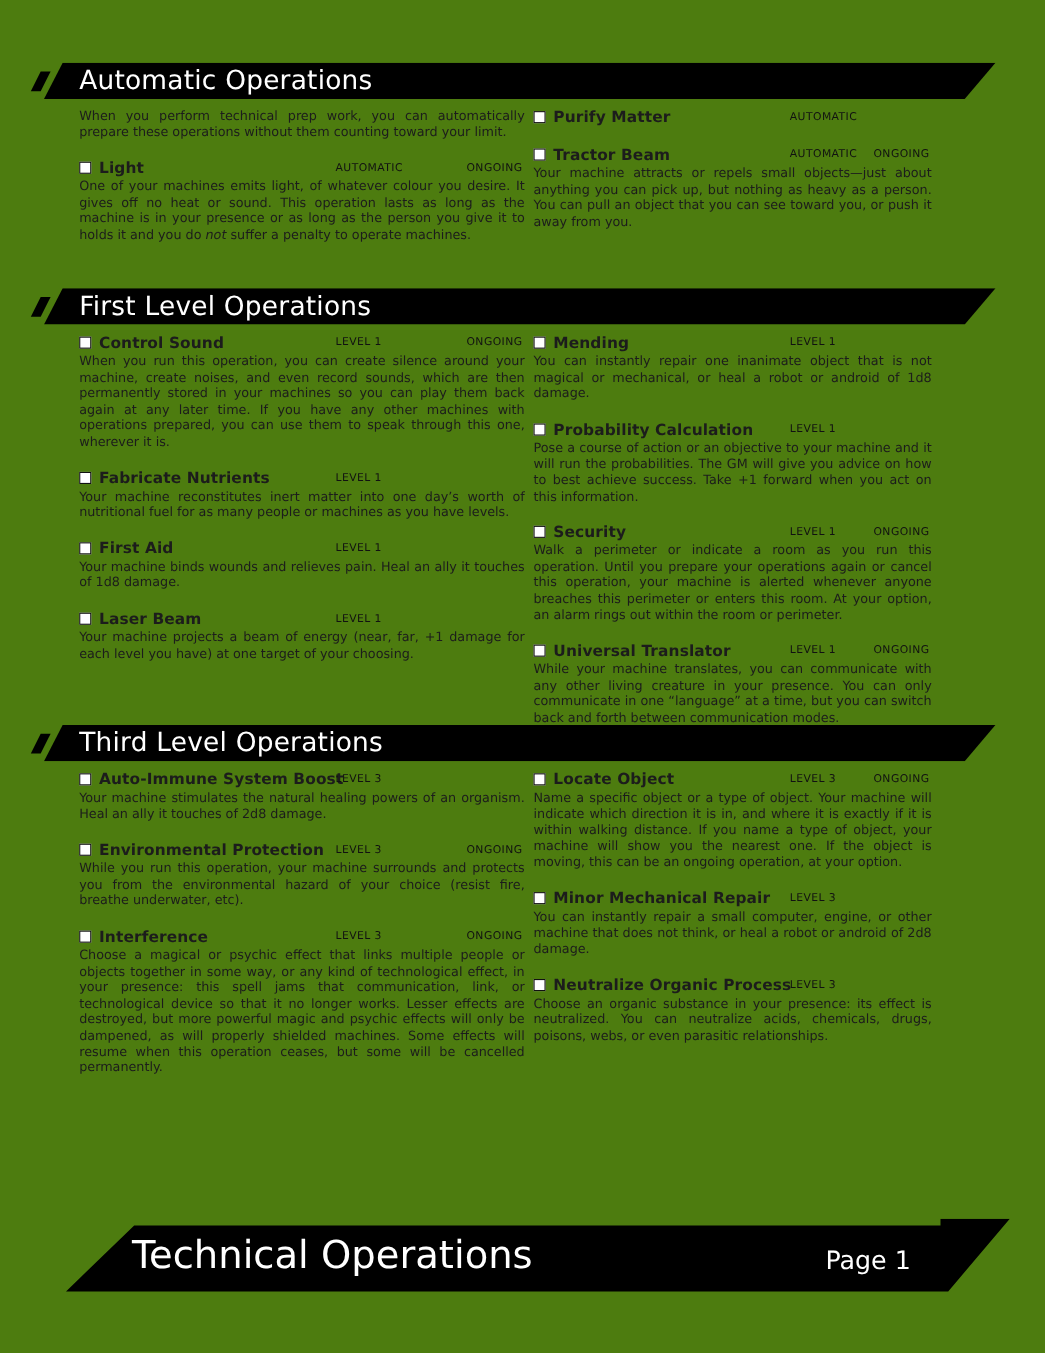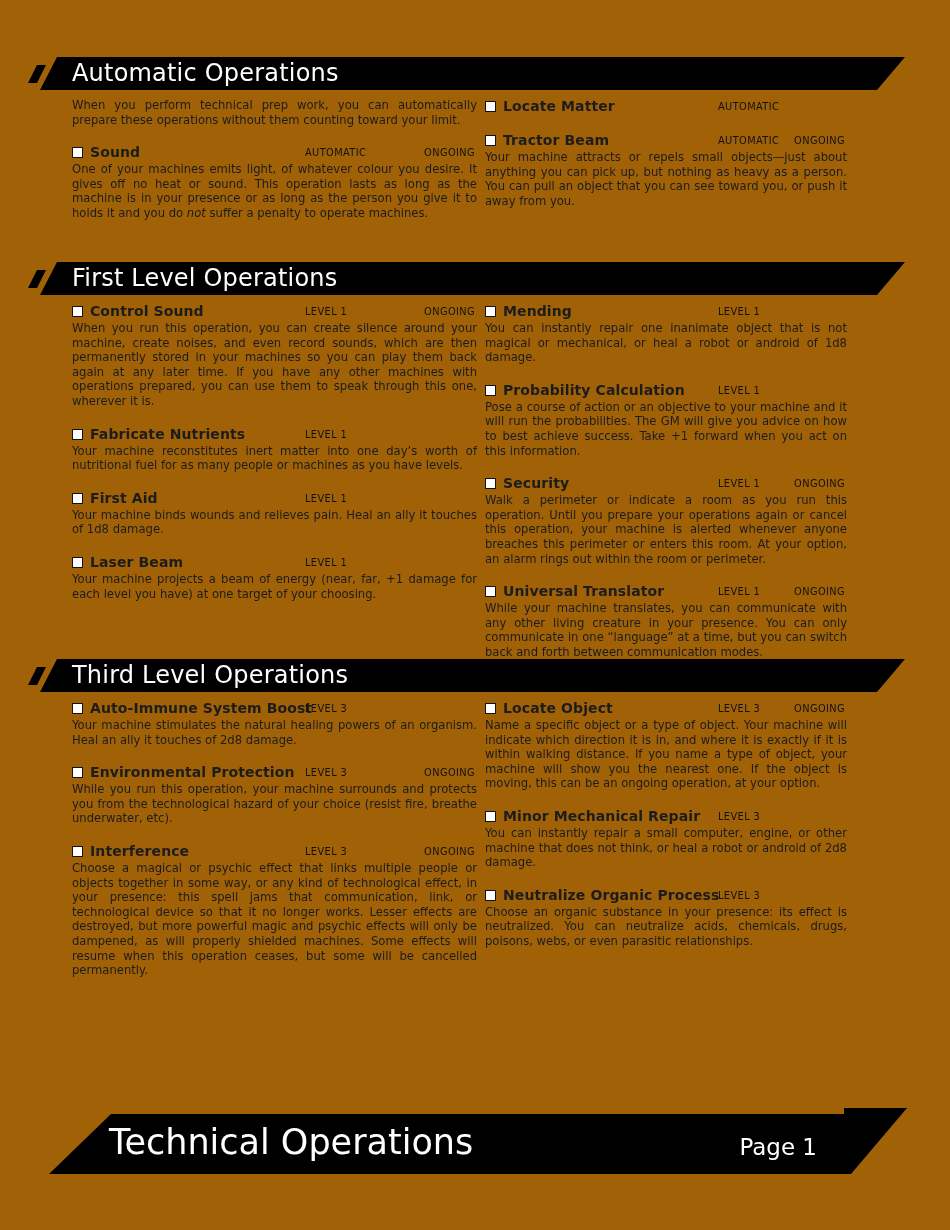--- a/index.html
+++ b/index.html
@@ -4,21 +4,21 @@
 <style>
   html,body{margin:0;padding:0;}
   body{
     width:950px;height:1230px;
     background:#ffffff;
     font-family:"DejaVu Sans", sans-serif;
     color:#1c1c1c;
     position:relative;
     overflow:hidden;
   }
-  .sheet{position:absolute;inset:0;background:#a16207;}
+  .sheet{position:absolute;inset:0;background:#4d7c0f;}
 
   
   .section{position:absolute;left:0;right:0;}
   .banner{position:relative;height:33px;}
   .banner svg{display:block;}
   .banner .banner-title{
     position:absolute;left:72px;top:1px;
     color:#ffffff;font-size:24px;line-height:31px;
     font-weight:400;letter-spacing:0.2px;
     white-space:nowrap;
@@ -62,21 +62,21 @@
   .tag1{left:233px;}
   .tag2{right:2px;}
 
   .op-desc{
     font-size:11.6px;line-height:14.6px;
     text-align:justify;margin:0;
   }
   .op-desc i{font-style:italic;}
 
   
-  .footer{position:absolute;left:4px;top:1108px;width:923px;height:68px;}
+  .footer{position:absolute;left:15px;top:1108px;width:923px;height:68px;}
   .footer svg{display:block;}
   .footer .sheet-title{
     position:absolute;left:105px;top:14px;
     color:#fff;font-size:35px;line-height:40px;font-weight:400;
     white-space:nowrap;
   }
   .footer .page-number{
     position:absolute;right:110px;top:24px;
     color:#fff;font-size:23px;line-height:30px;font-weight:400;
     white-space:nowrap;
@@ -92,27 +92,27 @@
           <svg width="950" height="33" viewBox="0 0 950 33">
             <polygon points="37,8 46,8 37,26 28,26" fill="#000000"></polygon>
             <polygon points="57,0 905,0 877,33 40,33" fill="#000000"></polygon>
           </svg>
           <div class="banner-title">Automatic Operations</div>
         </div>
         <div class="cols">
           <div class="col col-has-intro">
             <p class="intro">When you perform technical prep work, you can automatically prepare these operations without them counting toward your limit.</p>
             <div class="op">
-              <div class="op-head"><span class="op-checkbox"></span><span class="op-name">Sound</span><span class="tag tag1">AUTOMATIC</span><span class="tag tag2">ONGOING</span></div>
+              <div class="op-head"><span class="op-checkbox"></span><span class="op-name">Light</span><span class="tag tag1">AUTOMATIC</span><span class="tag tag2">ONGOING</span></div>
               <p class="op-desc">One of your machines emits light, of whatever colour you desire. It gives off no heat or sound. This operation lasts as long as the machine is in your presence or as long as the person you give it to holds it and you do <i>not</i> suffer a penalty to operate machines.</p>
             </div>
           </div>
           <div class="col">
             <div class="op">
-              <div class="op-head"><span class="op-checkbox"></span><span class="op-name">Locate Matter</span><span class="tag tag1">AUTOMATIC</span></div>
+              <div class="op-head"><span class="op-checkbox"></span><span class="op-name">Purify Matter</span><span class="tag tag1">AUTOMATIC</span></div>
             </div>
             <div class="op">
               <div class="op-head"><span class="op-checkbox"></span><span class="op-name">Tractor Beam</span><span class="tag tag1">AUTOMATIC</span><span class="tag tag2">ONGOING</span></div>
               <p class="op-desc">Your machine attracts or repels small objects—just about anything you can pick up, but nothing as heavy as a person. You can pull an object that you can see toward you, or push it away from you.</p>
             </div>
           </div>
         </div>
       </div>
       <div class="section" style="top: 262px;">
         <div class="banner">
@@ -170,21 +170,21 @@
           <div class="banner-title">Third Level Operations</div>
         </div>
         <div class="cols">
           <div class="col">
             <div class="op">
               <div class="op-head"><span class="op-checkbox"></span><span class="op-name">Auto-Immune System Boost</span><span class="tag tag1">LEVEL 3</span></div>
               <p class="op-desc">Your machine stimulates the natural healing powers of an organism. Heal an ally it touches of 2d8 damage.</p>
             </div>
             <div class="op">
               <div class="op-head"><span class="op-checkbox"></span><span class="op-name">Environmental Protection</span><span class="tag tag1">LEVEL 3</span><span class="tag tag2">ONGOING</span></div>
-              <p class="op-desc">While you run this operation, your machine surrounds and protects you from the technological hazard of your choice (resist fire, breathe underwater, etc).</p>
+              <p class="op-desc">While you run this operation, your machine surrounds and protects you from the environmental hazard of your choice (resist fire, breathe underwater, etc).</p>
             </div>
             <div class="op">
               <div class="op-head"><span class="op-checkbox"></span><span class="op-name">Interference</span><span class="tag tag1">LEVEL 3</span><span class="tag tag2">ONGOING</span></div>
               <p class="op-desc">Choose a magical or psychic effect that links multiple people or objects together in some way, or any kind of technological effect, in your presence: this spell jams that communication, link, or technological device so that it no longer works. Lesser effects are destroyed, but more powerful magic and psychic effects will only be dampened, as will properly shielded machines. Some effects will resume when this operation ceases, but some will be cancelled permanently.</p>
             </div>
           </div>
           <div class="col">
             <div class="op">
               <div class="op-head"><span class="op-checkbox"></span><span class="op-name">Locate Object</span><span class="tag tag1">LEVEL 3</span><span class="tag tag2">ONGOING</span></div>
               <p class="op-desc">Name a specific object or a type of object. Your machine will indicate which direction it is in, and where it is exactly if it is within walking distance. If you name a type of object, your machine will show you the nearest one. If the object is moving, this can be an ongoing operation, at your option.</p>

